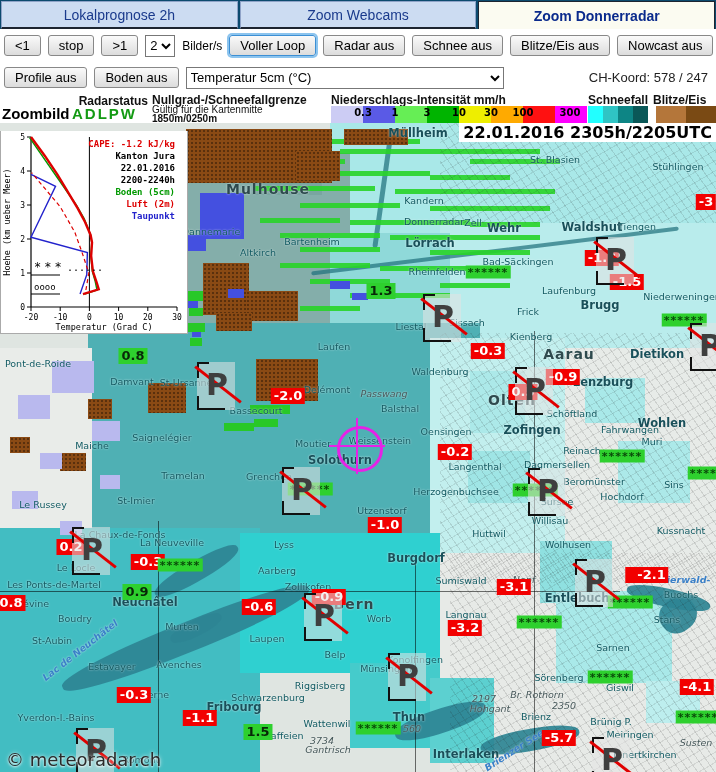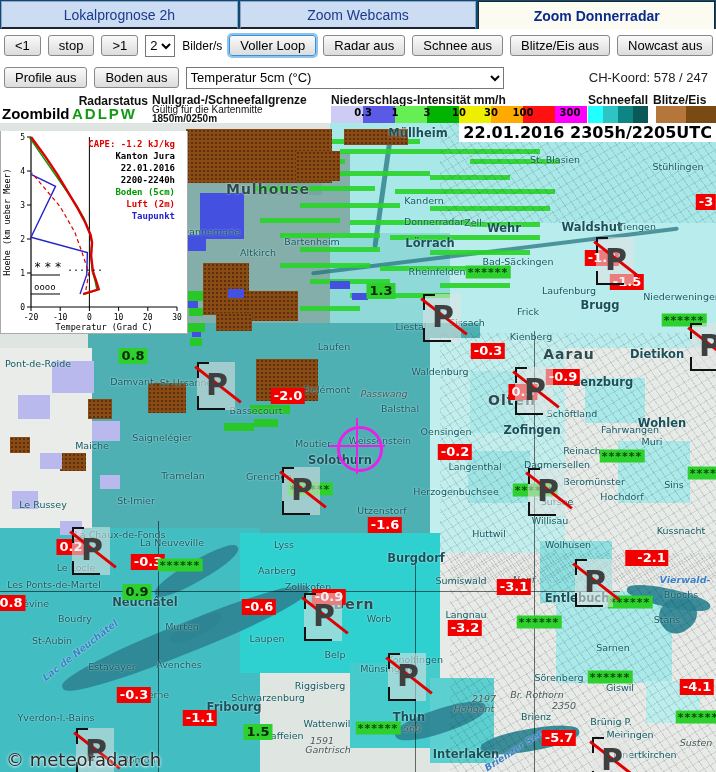--- a/index.html
+++ b/index.html
@@ -387,27 +387,27 @@
     <div class="place" style="left: 308px; top: 463px;">Zollikofen</div>
     <div class="place big" style="left: 354px; top: 481px;">Bern</div>
     <div class="place" style="left: 379px; top: 495px;">Worb</div>
     <div class="place" style="left: 335px; top: 531px;">Belp</div>
     <div class="place" style="left: 386px; top: 545px;">Münsingen</div>
     <div class="place" style="left: 320px; top: 562px;">Riggisberg</div>
     <div class="place" style="left: 268px; top: 574px;">Schwarzenburg</div>
     <div class="place" style="left: 327px; top: 600px;">Wattenwil</div>
     <div class="place" style="left: 267px; top: 515px;">Laupen</div>
     <div class="place" style="left: 283px; top: 612px;">Plaffeien</div>
-    <div class="place mtn" style="left: 322px; top: 617px;">1591</div>
+    <div class="place mtn" style="left: 322px; top: 617px;">3734</div>
     <div class="place mtn" style="left: 328px; top: 626px;">Gantrisch</div>
     <div class="place" style="left: 415px; top: 536px;">Konolfingen</div>
     <div class="place med" style="left: 409px; top: 594px;">Thun</div>
     <div class="place mtn" style="left: 412px; top: 605px;">560</div>
     <div class="place mtn" style="left: 484px; top: 575px;">2197</div>
-    <div class="place mtn" style="left: 471px; top: 585px; padding-left: 6px;">Hohgant</div>
+    <div class="place mtn" style="left: 487px; top: 585px; padding-left: 6px;">Hohgant</div>
     <div class="place med" style="left: 466px; top: 631px;">Interlaken</div>
     <div class="place med" style="left: 577px; top: 475px;">Entlebuch</div>
     <div class="place mtn" style="left: 524px; top: 456px;">Napf</div>
     <div class="place water" style="left: 685px; top: 456px;">Vierwald-</div>
     <div class="place" style="left: 681px; top: 471px;">Buochs</div>
     <div class="place" style="left: 667px; top: 496px;">Stans</div>
     <div class="place" style="left: 613px; top: 524px;">Sarnen</div>
     <div class="place" style="left: 559px; top: 554px;">Sörenberg</div>
     <div class="place" style="left: 620px; top: 564px;">Giswil</div>
     <div class="place mtn" style="left: 537px; top: 571px;">Br. Rothorn</div>
@@ -419,31 +419,31 @@
     <div class="place water" style="left: 514px; top: 627px; transform: translate(-50%, -50%) rotate(-33deg);">Brienzer See</div>
     <div class="place mtn" style="left: 564px; top: 582px;">2350</div>
     <div class="mk temp" style="left: 602px; top: 135px;">-1.3</div>
     <div class="mk temp" style="left: 627px; top: 159px;">-1.5</div>
     <div class="mk temp" style="left: 706px; top: 79px;">-3</div>
     <div class="mk temp" style="left: 288px; top: 273px;">-2.0</div>
     <div class="mk temp" style="left: 488px; top: 228px;">-0.3</div>
     <div class="mk temp" style="left: 455px; top: 329px;">-0.2</div>
     <div class="mk temp" style="left: 563px; top: 254px;">-0.9</div>
     <div class="mk temp" style="left: 523px; top: 269px;">0.5</div>
-    <div class="mk temp" style="left: 385px; top: 402px;">-1.6</div>
+    <div class="mk temp" style="left: 385px; top: 402px;">-1.0</div>
     <div class="mk temp" style="left: 71px; top: 424px;">0.2</div>
     <div class="mk temp" style="left: 148px; top: 439px;">-0.3</div>
     <div class="mk temp" style="left: 11px; top: 480px;">0.8</div>
     <div class="mk temp" style="left: 134px; top: 572px;">-0.3</div>
     <div class="mk temp" style="left: 200px; top: 595px;">-1.1</div>
     <div class="mk temp" style="left: 259px; top: 484px;">-0.6</div>
     <div class="mk temp" style="left: 329px; top: 474px;">-0.9</div>
     <div class="mk temp" style="left: 465px; top: 505px;">-3.2</div>
     <div class="mk temp" style="left: 514px; top: 464px;">-3.1</div>
-    <div class="mk temp" style="left: 647px; top: 435px; padding-left: 12px;">-2.1</div>
+    <div class="mk temp" style="left: 647px; top: 452px; padding-left: 12px;">-2.1</div>
     <div class="mk temp" style="left: 697px; top: 564px;">-4.1</div>
     <div class="mk temp" style="left: 559px; top: 615px;">-5.7</div>
     <div class="mk val" style="left: 381px; top: 168px;">1.3</div>
     <div class="mk val" style="left: 137px; top: 469px;">0.9</div>
     <div class="mk val" style="left: 133px; top: 233px;">0.8</div>
     <div class="mk val" style="left: 258px; top: 609px;">1.5</div>
     <div class="mk stars" style="left: 488px; top: 149px;">******</div>
     <div class="mk stars" style="left: 684px; top: 197px;">******</div>
     <div class="mk stars" style="left: 180px; top: 442px;">******</div>
     <div class="mk stars" style="left: 310px; top: 366px;">******</div>

